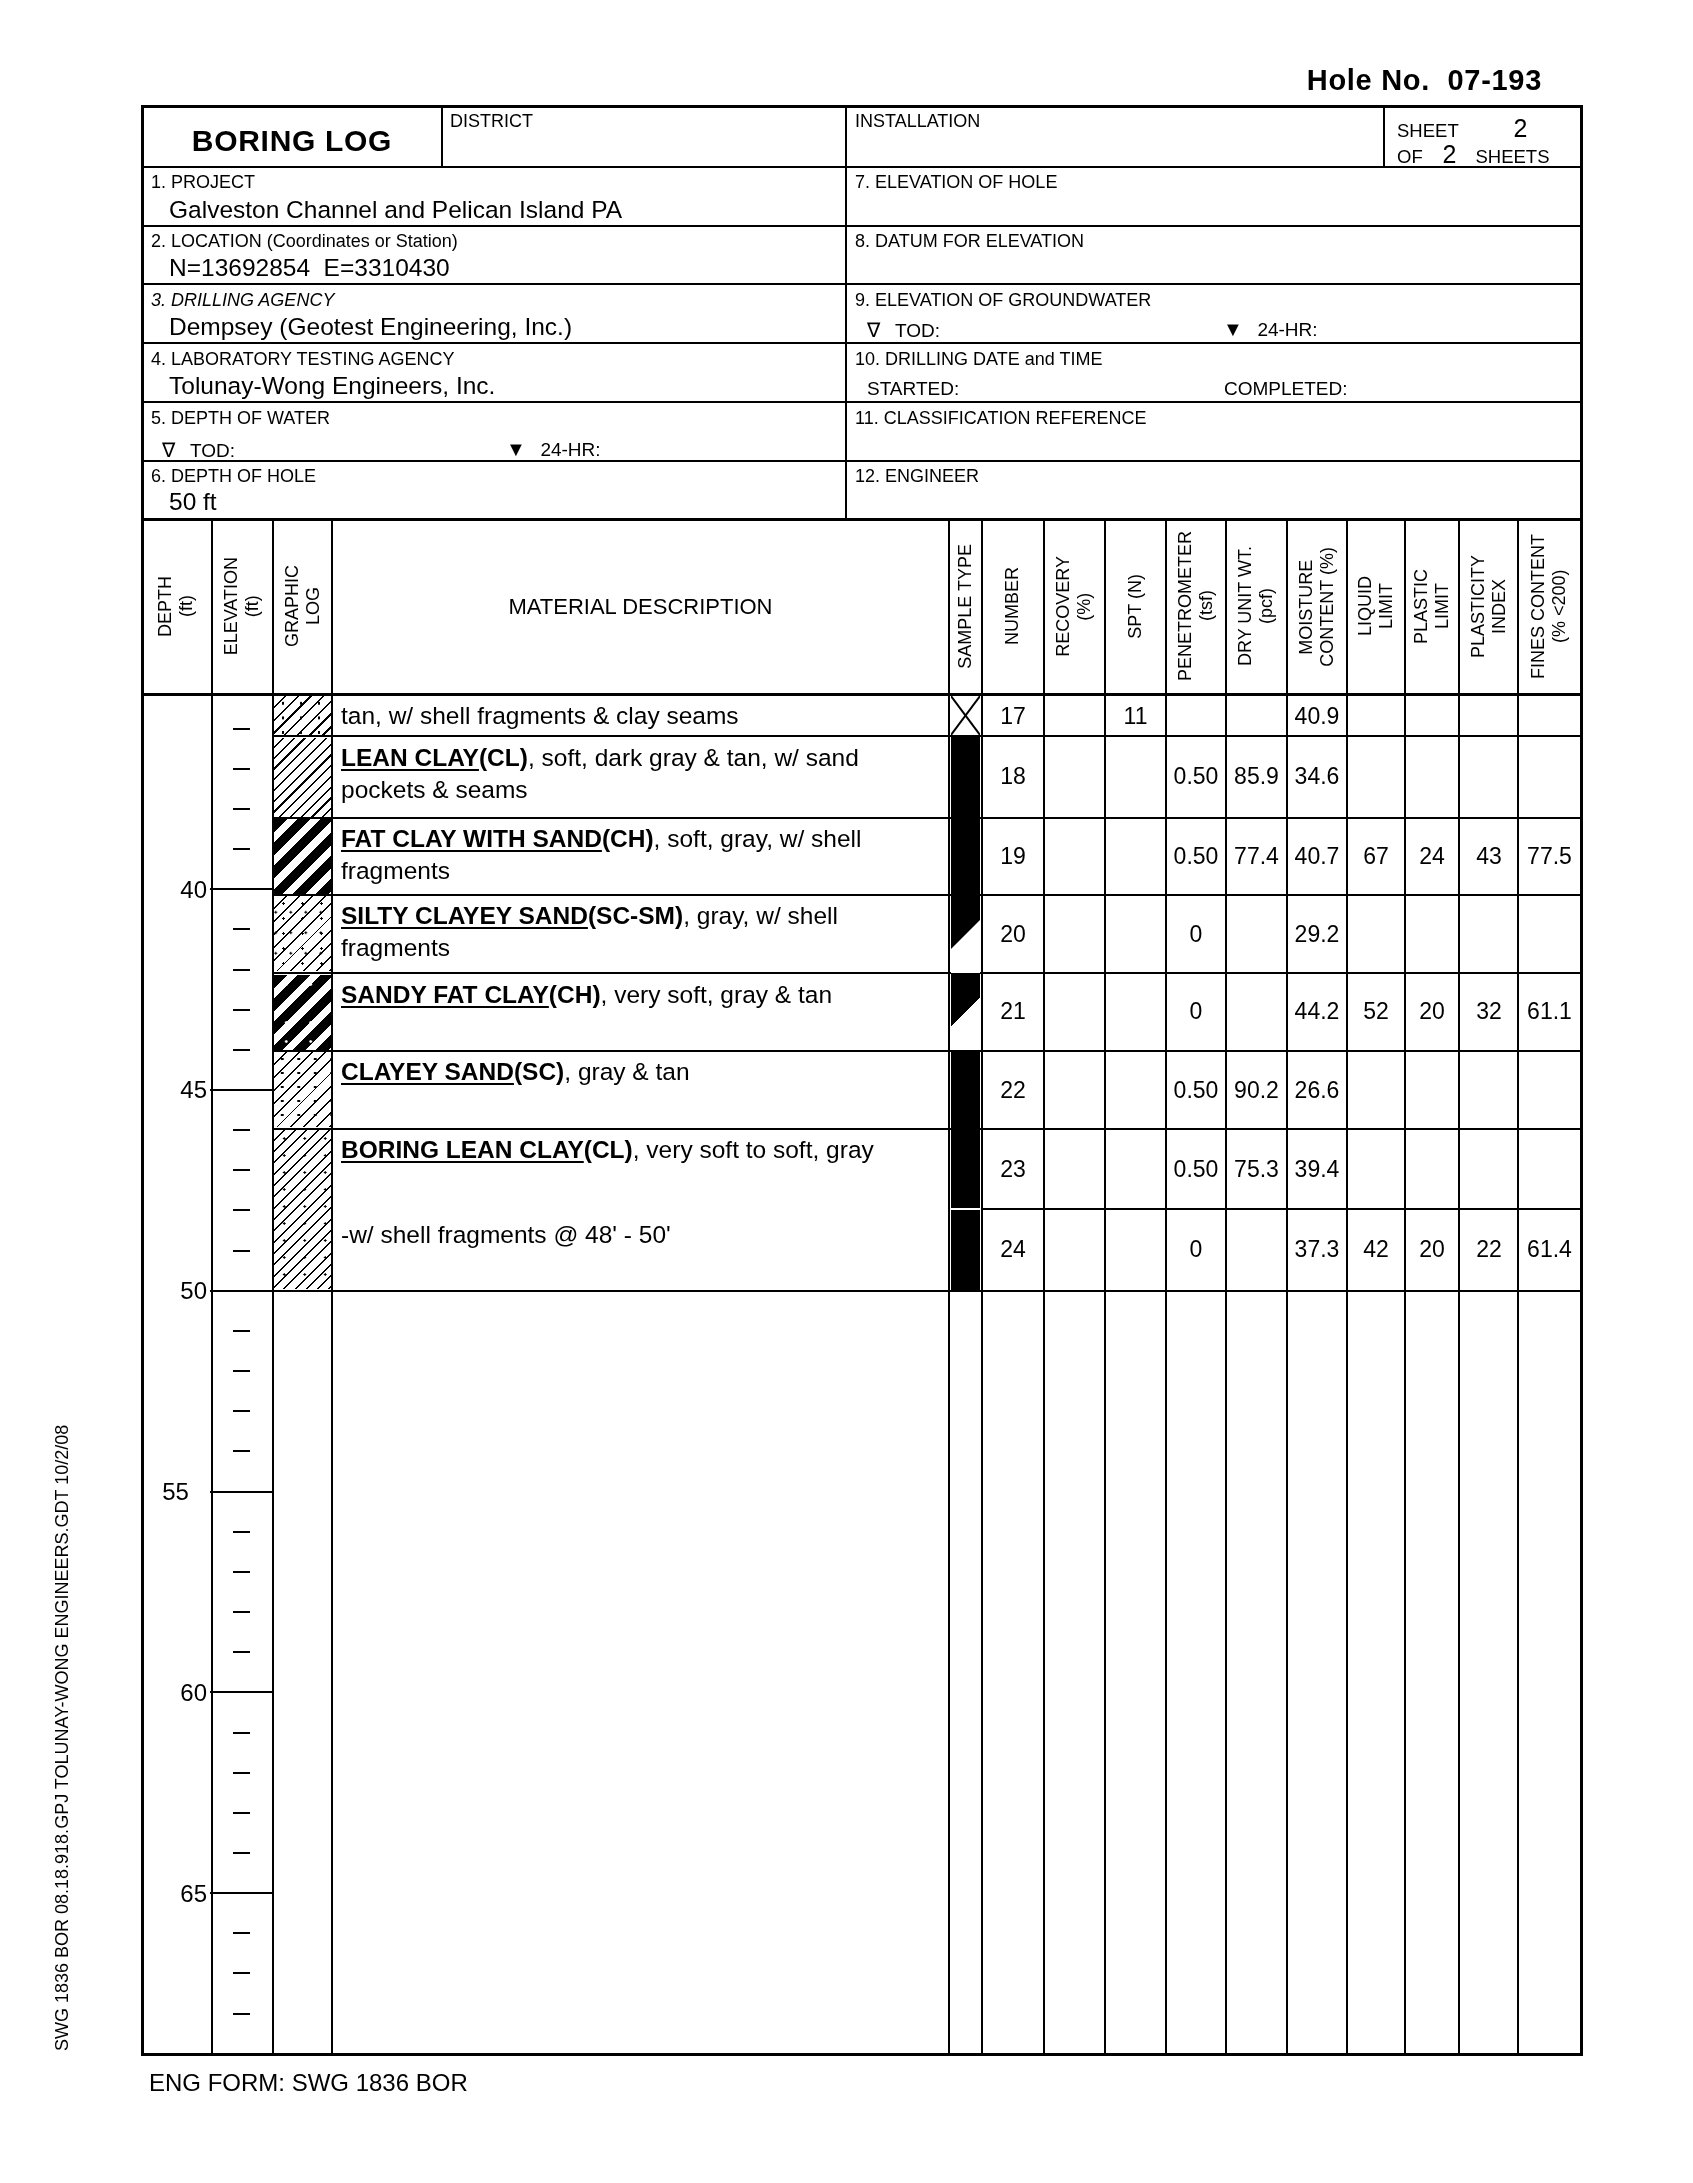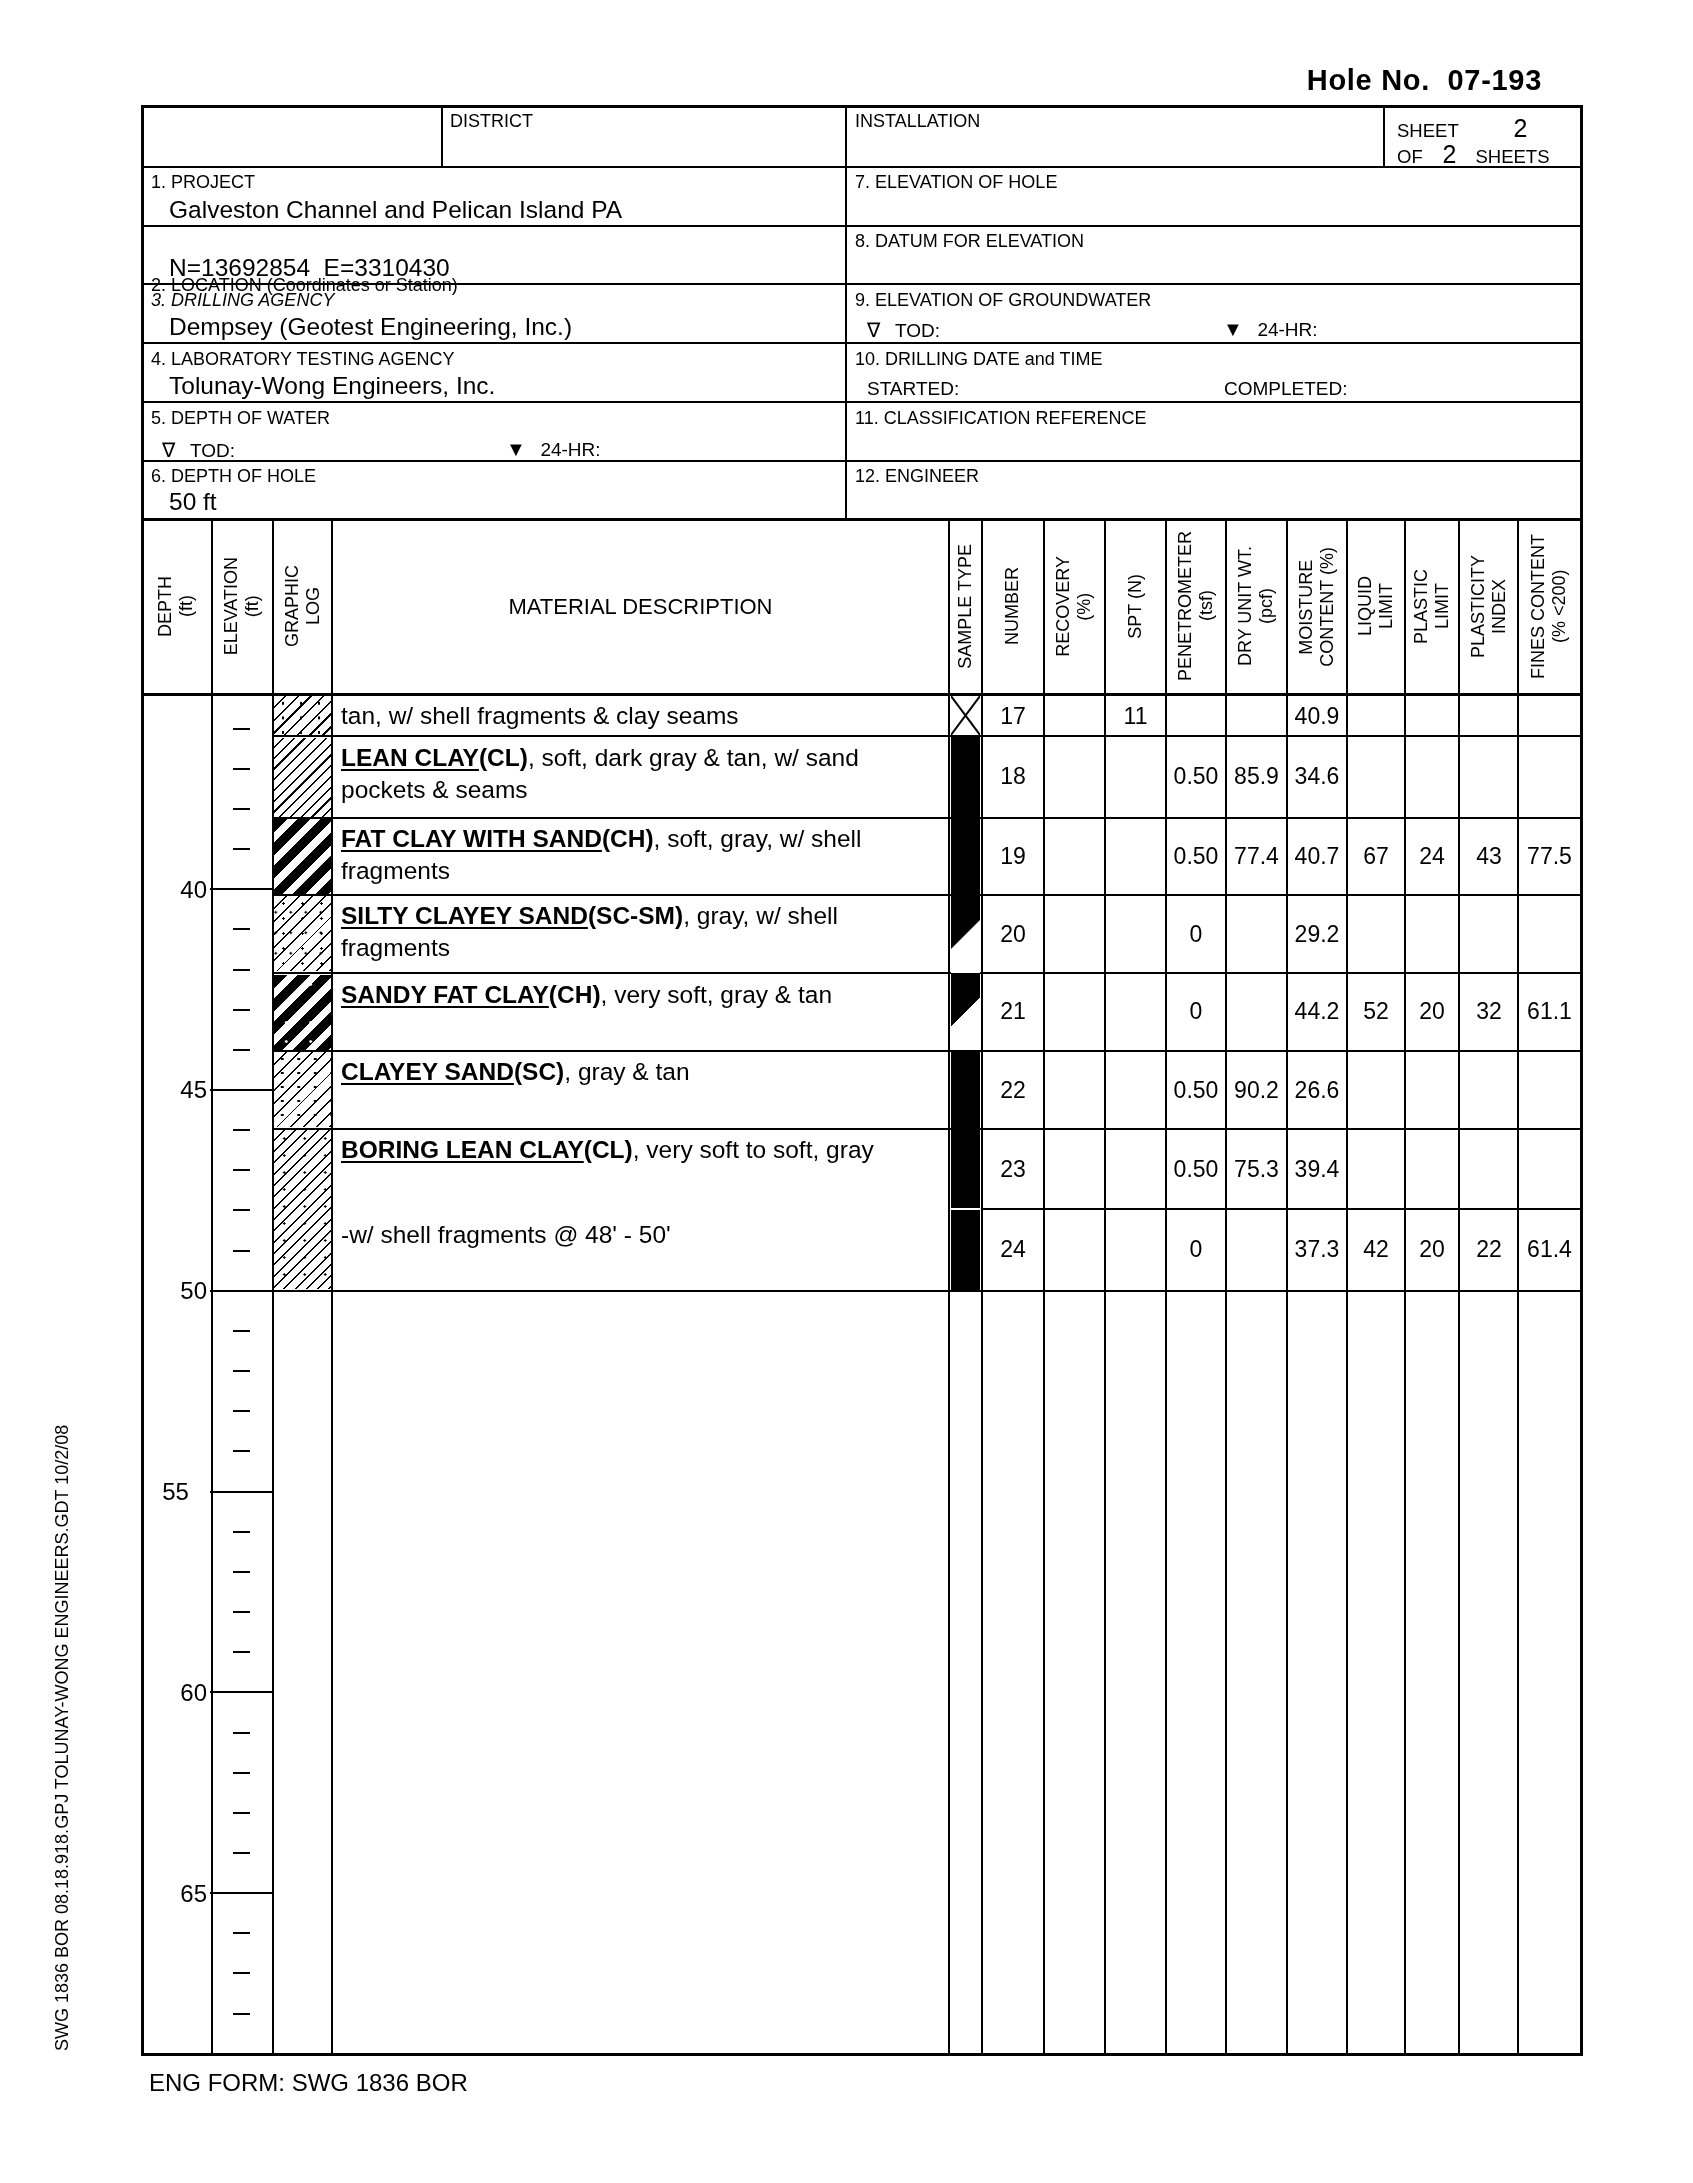--- a/index.html
+++ b/index.html
@@ -62,36 +62,37 @@
 
 <div class="page">
 
   <div class="hole-no">
     <span>Hole No.</span>&nbsp;
     <span>07-193</span>
   </div>
 
   <div class="outer-box"></div>
 
+  <div class="form-title">BORING LOG</div>
   <div class="cell-label" style="left:450px;top:111px;">DISTRICT</div>
   <div class="cell-label" style="left:855px;top:111px;">INSTALLATION</div>
   <div class="sheet-line" style="left:1397px;top:114px;">
     <span>SHEET</span>
     <span class="sheet-num" style="margin-left:50px;">2</span>
   </div>
   <div class="sheet-line" style="left:1397px;top:140px;">
     <span>OF</span>
     <span class="sheet-num" style="margin-left:14.6px;">2</span>
     <span style="margin-left:14px;">SHEETS</span>
   </div>
 
   <div class="cell-label" style="left:151px;top:172px;">1. PROJECT</div>
   <div class="cell-value" style="left:169px;top:196px;">Galveston Channel and Pelican Island PA</div>
 
-  <div class="cell-label" style="left:151px;top:231px;margin-top:44px;">2. LOCATION (Coordinates or Station)</div>
+  <div class="cell-label" style="left:151px;top:231px;">2. LOCATION (Coordinates or Station)</div>
   <div class="cell-value" style="left:169px;top:254px;">N=13692854  E=3310430</div>
 
   <div class="cell-label" style="left:151px;top:290px;font-style:italic;">3. DRILLING AGENCY</div>
   <div class="cell-value" style="left:169px;top:313px;">Dempsey (Geotest Engineering, Inc.)</div>
 
   <div class="cell-label" style="left:151px;top:349px;">4. LABORATORY TESTING AGENCY</div>
   <div class="cell-value" style="left:169px;top:372px;">Tolunay-Wong Engineers, Inc.</div>
 
   <div class="cell-label" style="left:151px;top:408px;">5. DEPTH OF WATER</div>
   <div class="small-label abs" style="left:162px;top:438px;">

